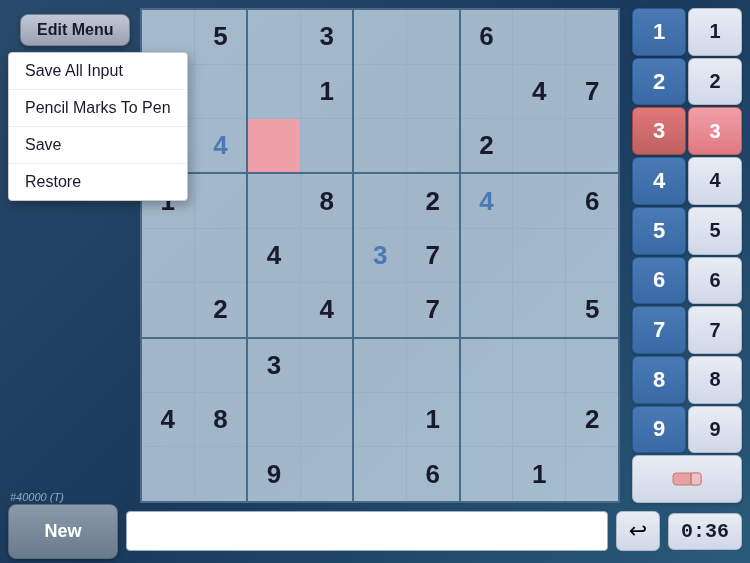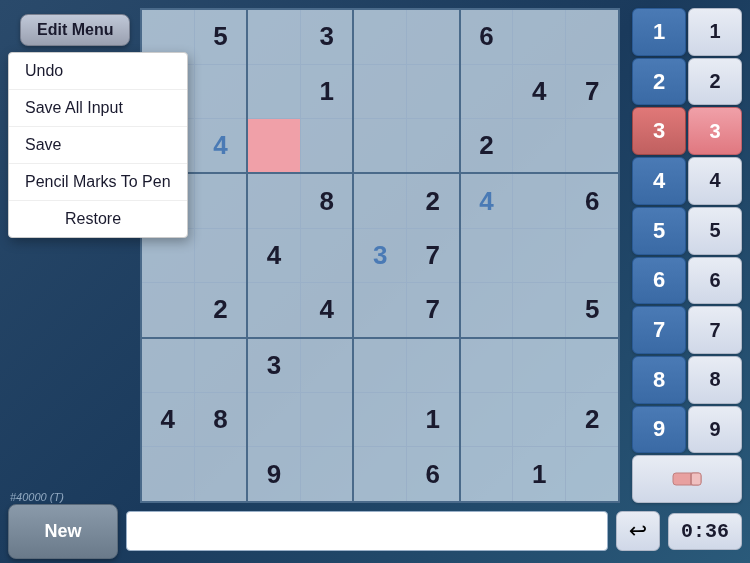--- a/index.html
+++ b/index.html
@@ -49,21 +49,20 @@
     }
     .dropdown-item {
       padding: 9px 16px;
       font-size: 16px;
       color: #1a1a2e;
       cursor: pointer;
       border-bottom: 1px solid #eee;
     }
     .dropdown-item:last-child {
       border-bottom: none;
-      margin-left: 40px;
     }
 
     
     .sudoku-container {
       position: absolute;
       top: 8px;
       left: 140px;
       right: 130px;
       bottom: 60px;
     }
@@ -231,24 +230,23 @@
     }
   </style>
 </head>
 <body>
 
 <div class="header">
   <button class="edit-menu-btn">Edit Menu</button>
 </div>
 
 <div class="dropdown-menu" id="dropdown">
-  <div class="dropdown-item">Undo</div>
   <div class="dropdown-item">Save All Input</div>
+  <div class="dropdown-item">Pencil Marks To Pen</div>
   <div class="dropdown-item">Save</div>
-  <div class="dropdown-item">Pencil Marks To Pen</div>
   <div class="dropdown-item">Restore</div>
 </div>
 
 <div class="sudoku-container">
   <table class="sudoku-grid">
     <tbody>
 
       <tr>
         <td></td>
         <td class="border-right-thick">5</td>

